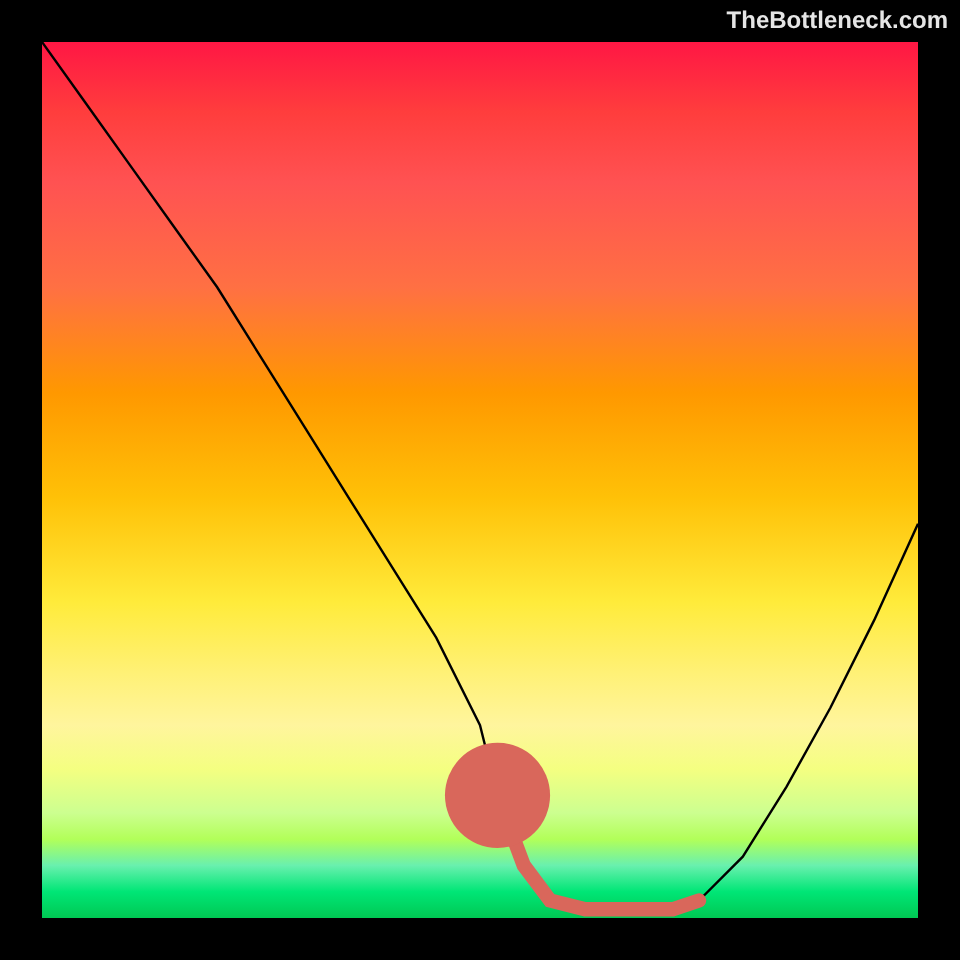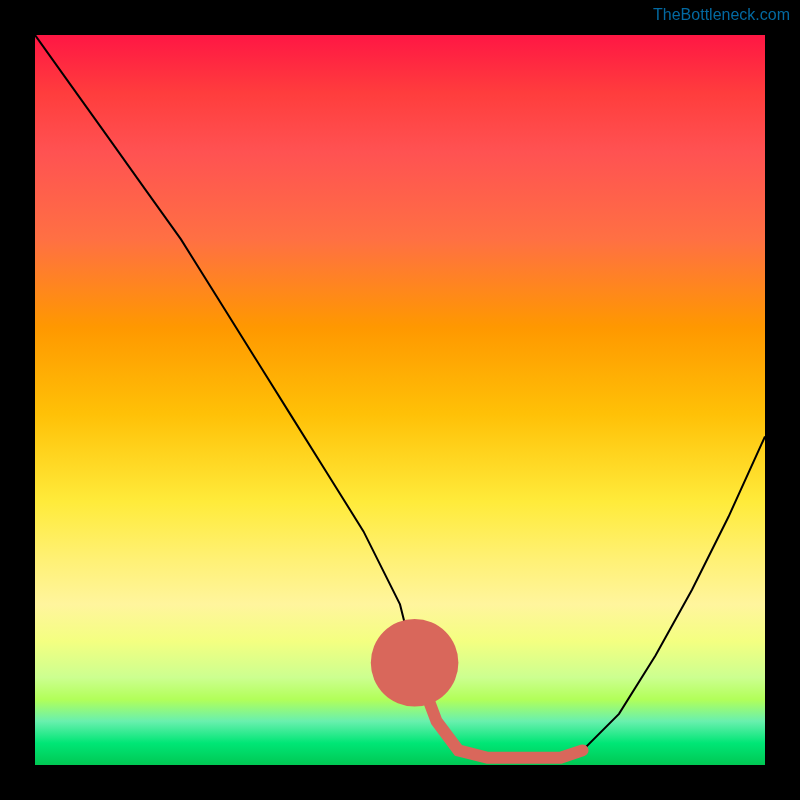--- a/index.html
+++ b/index.html
@@ -8,23 +8,23 @@
     height: 800px;
     background: #000;
     position: relative;
     font-family: Arial, sans-serif;
     overflow: hidden;
   }
   .watermark {
     position: absolute;
     top: 6px;
     right: 10px;
-    color: #0369a1;
-    font-size: 16px;
-    font-weight: normal;
+    color: #e5e5e5;
+    font-size: 20px;
+    font-weight: bold;
     z-index: 10;
   }
   .plot-area {
     position: absolute;
     left: 35px;
     top: 35px;
     width: 730px;
     height: 730px;
   }
   .gradient {

